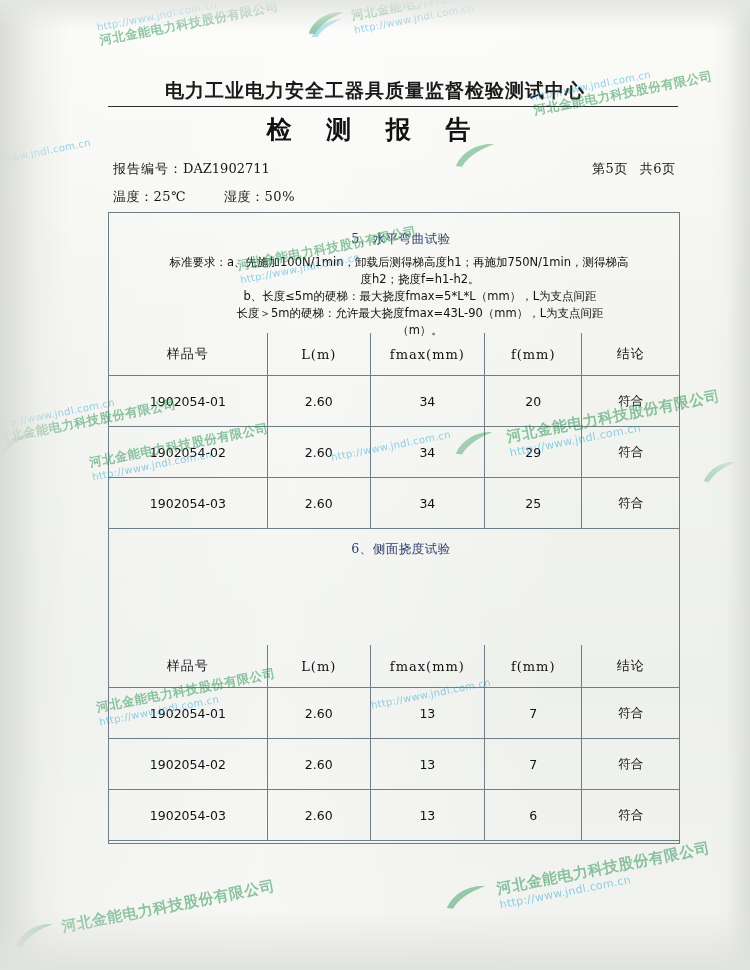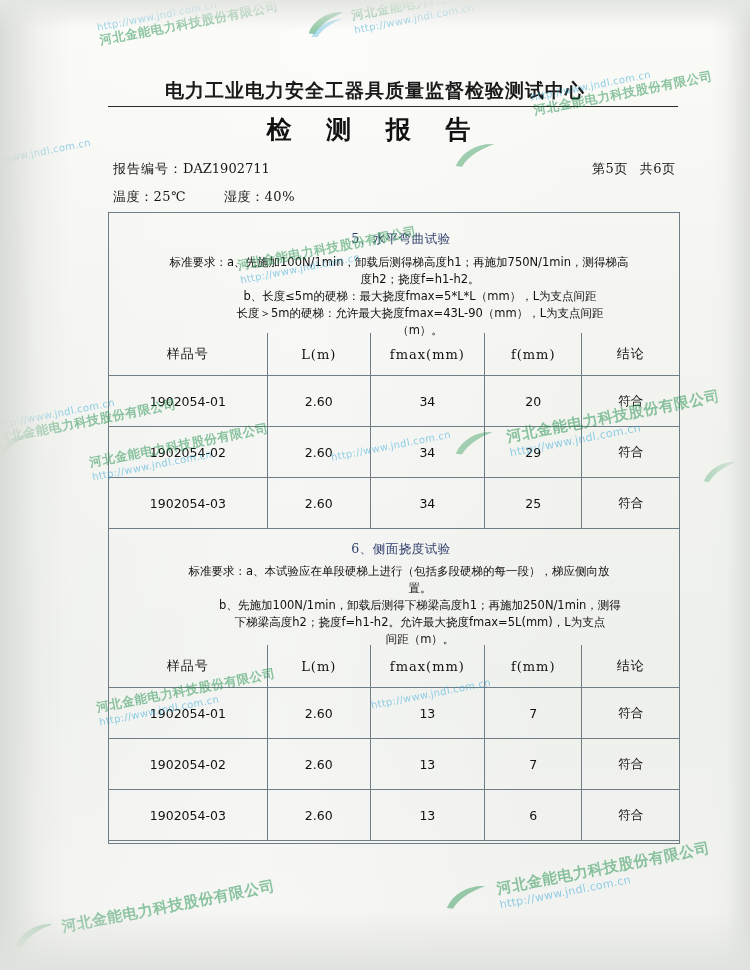--- a/index.html
+++ b/index.html
@@ -250,21 +250,21 @@
 
     <div class="meta-row meta-report">
       <span class="label">报告编号：</span><span>DAZ1902711</span>
     </div>
 
     <div class="meta-row meta-page">
       <span>第5页</span><span class="gap"></span><span>共6页</span>
     </div>
 
     <div class="meta-row meta-env">
-      <span>温度：25℃</span><span class="humid">湿度：40%</span>
+      <span>温度：25℃</span><span class="humid">湿度：50%</span>
     </div>
 
     <div class="frame">
 
       <div class="section" style="top:18px;">
         <div class="sec-title">
           <span>5、</span><span>水平弯曲试验</span>
         </div>
         <div class="req-block" style="margin-top:6px;">
           <span class="ind"><span>标准要求：</span><span>a、先施加100N/1min，卸载后测得梯高度h1；再施加750N/1min，测得梯高</span></span>
@@ -307,27 +307,20 @@
             <td class="c5">符合</td>
           </tr>
         </tbody>
           </table>
       </div>
 
       <div class="section" style="top:328px;">
         <div class="sec-title">
           <span>6、</span><span>侧面挠度试验</span>
         </div>
-        <div class="req-block" style="margin-top:5px;">
-          <span class="ind"><span>标准要求：</span><span>a、本试验应在单段硬梯上进行（包括多段硬梯的每一段），梯应侧向放</span></span>
-          <span class="ind2">置。</span>
-          <span class="ind2">b、先施加100N/1min，卸载后测得下梯梁高度h1；再施加250N/1min，测得</span>
-          <span class="ind2">下梯梁高度h2；挠度f=h1-h2。允许最大挠度fmax=5L(mm)，L为支点</span>
-          <span class="ind2">间距（m）。</span>
-        </div>
       </div>
 
       <div class="tbl-wrap" style="top:432px;">
         <table class="data">
           <tbody>
               <tr class="hdr first">
             <td class="c1">样品号</td>
             <td class="c2">L(m)</td>
             <td class="c3">fmax(mm)</td>
             <td class="c4">f(mm)</td>

